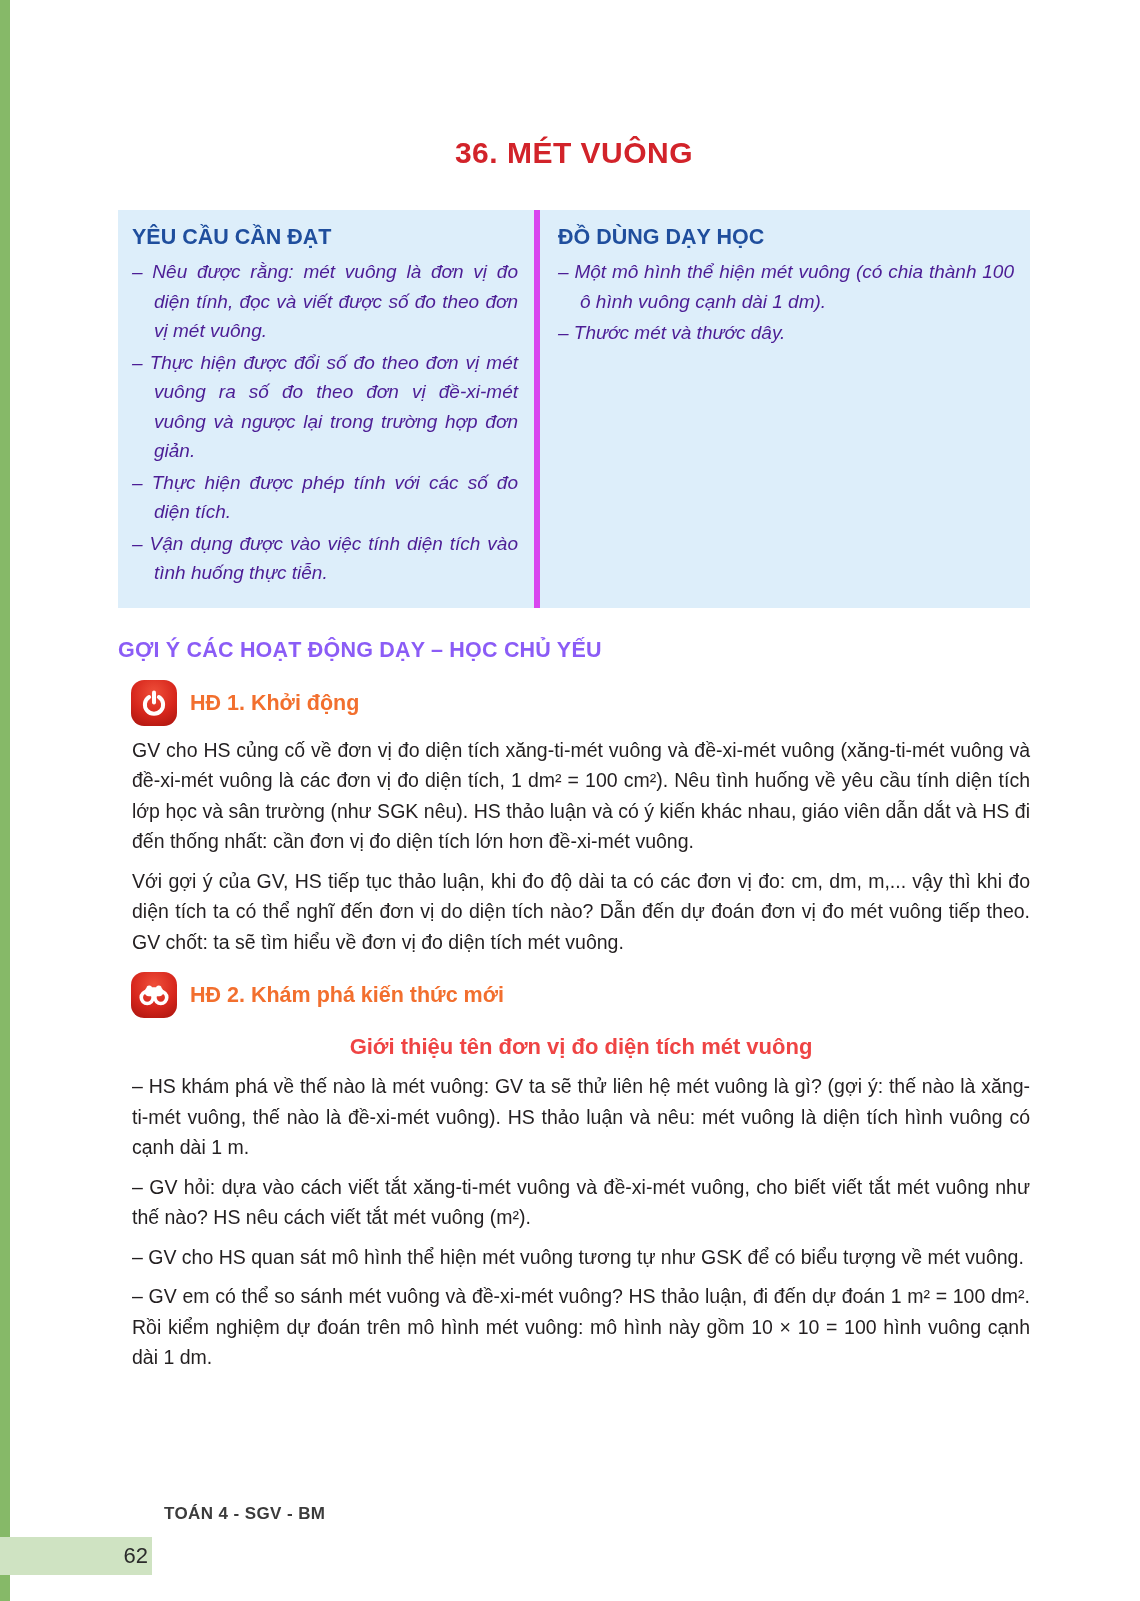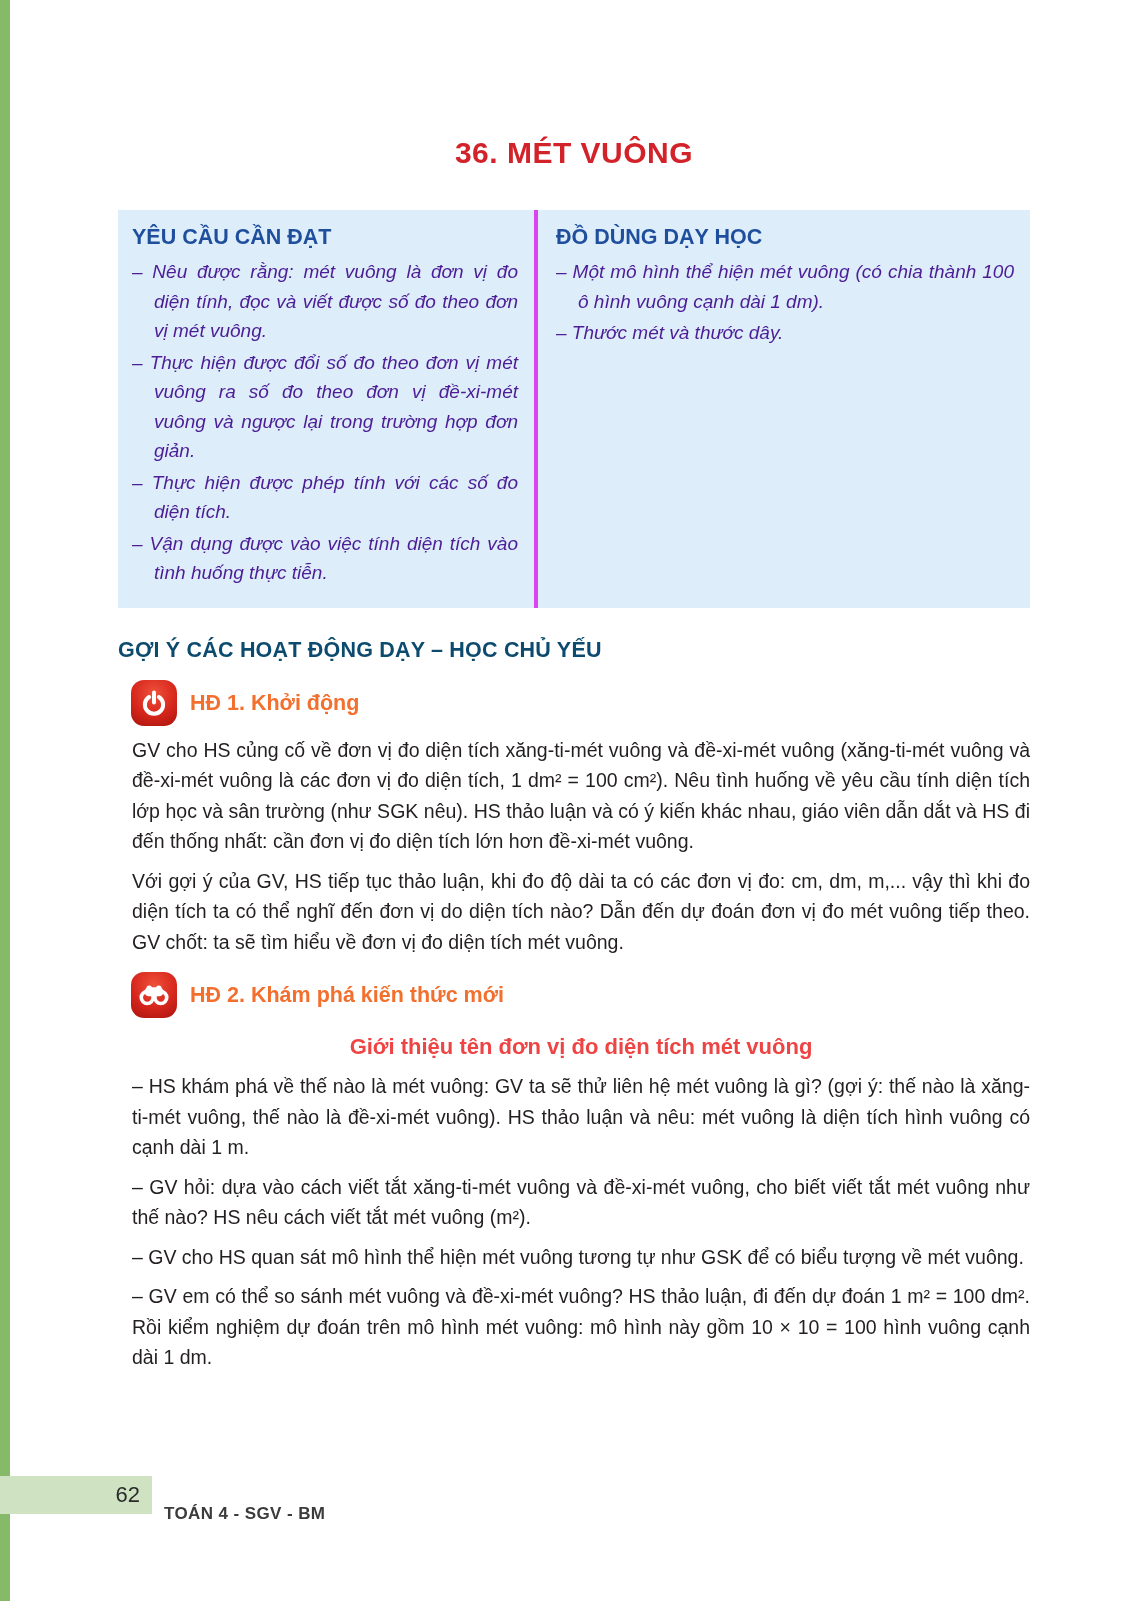--- a/index.html
+++ b/index.html
@@ -34,41 +34,41 @@
   }
 
   
   .info-table {
     display:flex;
     margin-top:36px;
     background:#ddeefa;
   }
   .info-col { padding:12px 16px 18px 14px; }
   .info-col.left  { width:416px; }
-  .info-col.right { flex:1; border-left:4px solid #d946ef; padding-left:18px; }
+  .info-col.right { flex:1; border-left:6px solid #d946ef; padding-left:18px; }
   .info-header {
     font-size:21.5px; line-height:30px;
     font-weight:bold;
     color:#1f4e9d;
     margin-bottom:5px;
   }
   .info-item {
     font-style:italic;
     font-size:19px; line-height:29.5px;
     text-align:justify;
     padding-left:22px; text-indent:-22px;
     margin:2px 0;
     color:#4c1d95;
   }
 
   .section-heading {
     margin-top:27px;
     font-size:21.5px; line-height:30px;
     font-weight:bold;
-    color:#0c4a6e;
+    color:#8b5cf6;
     letter-spacing:0.2px;
   }
 
   .activity-header {
     display:flex; align-items:center;
     gap:13px;
     margin-top:15px;
     margin-bottom:4px;
     padding-left:13px;
   }
@@ -96,25 +96,25 @@
   .sub-heading {
     margin:14px 0 4px 14px;
     font-size:22px; line-height:30px;
     font-weight:bold;
     color:#ef4444;
     text-align:center;
   }
 
   
   .page-num-bar {
-    position:absolute; left:0; top:1476px;
+    position:absolute; left:0; top:1537px;
     width:152px; height:38px;
     background:#cfe3c2;
     display:flex; align-items:center; justify-content:flex-end;
-    padding-right:12px;
+    padding-right:4px;
     font-size:22px; color:#2b2b2b;
   }
   .book-label {
     position:absolute; left:164px; top:1495px;
     height:38px;
     display:flex; align-items:center;
     font-size:17px; font-weight:600;
     letter-spacing:0.4px;
     color:#3b3b3b;
   }

